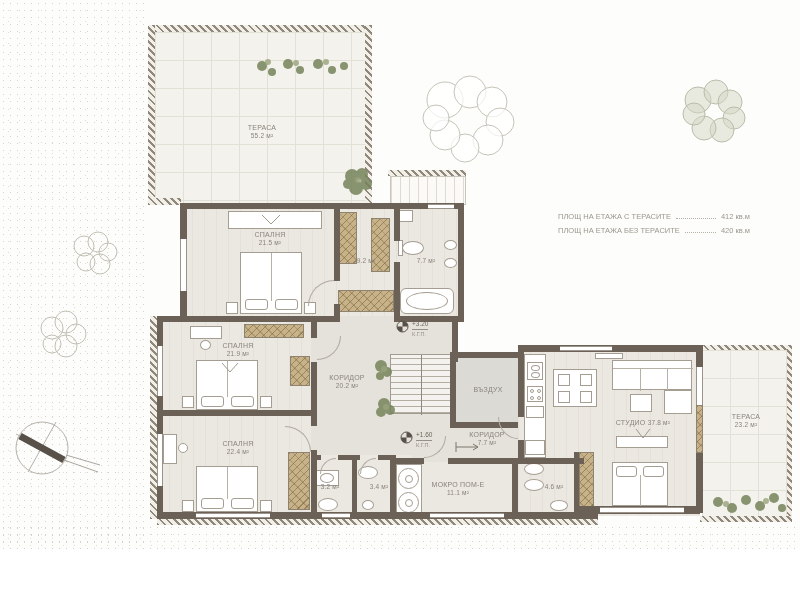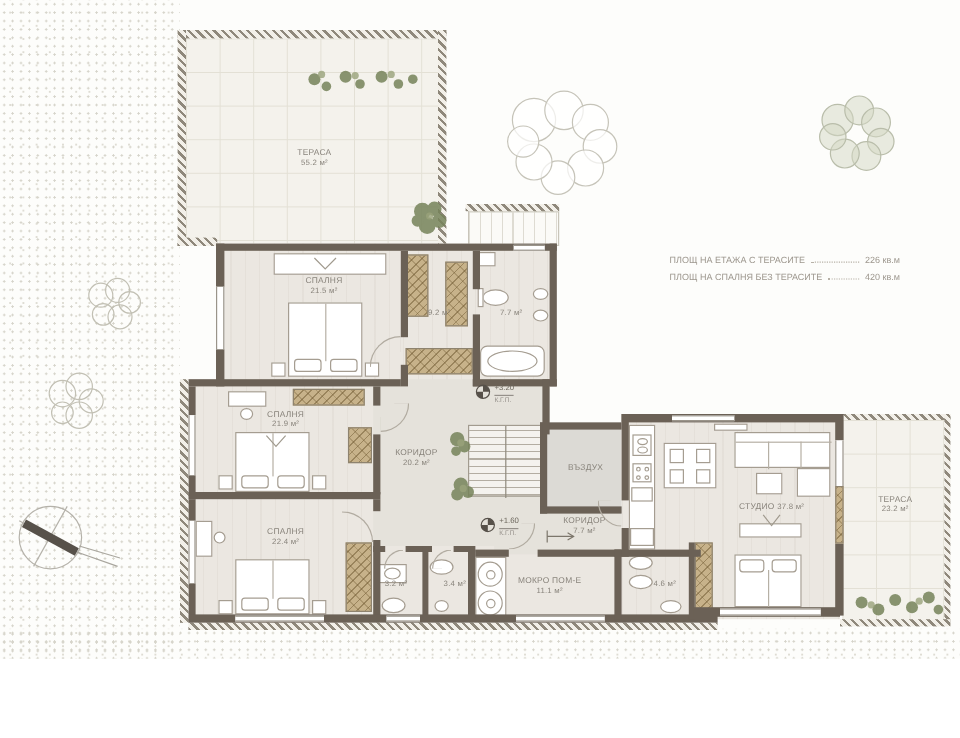--- a/index.html
+++ b/index.html
@@ -393,22 +393,22 @@
     <div>
       <div class="val">+1.60</div>
       <div class="datum">К.Г.П.</div>
     </div>
   </div>
 
   <div class="a legend" style="left:558px;top:212px">
     <div class="legend-row">
       <span>ПЛОЩ НА ЕТАЖА С ТЕРАСИТЕ</span>
       <span class="leader"></span>
-      <span>226 кв.м</span>
+      <span>412 кв.м</span>
     </div>
     <div class="legend-row">
-      <span>ПЛОЩ НА СПАЛНЯ БЕЗ ТЕРАСИТЕ</span>
+      <span>ПЛОЩ НА ЕТАЖА БЕЗ ТЕРАСИТЕ</span>
       <span class="leader"></span>
       <span>420 кв.м</span>
     </div>
   </div>
 
 </div>
 
 </body></html>

